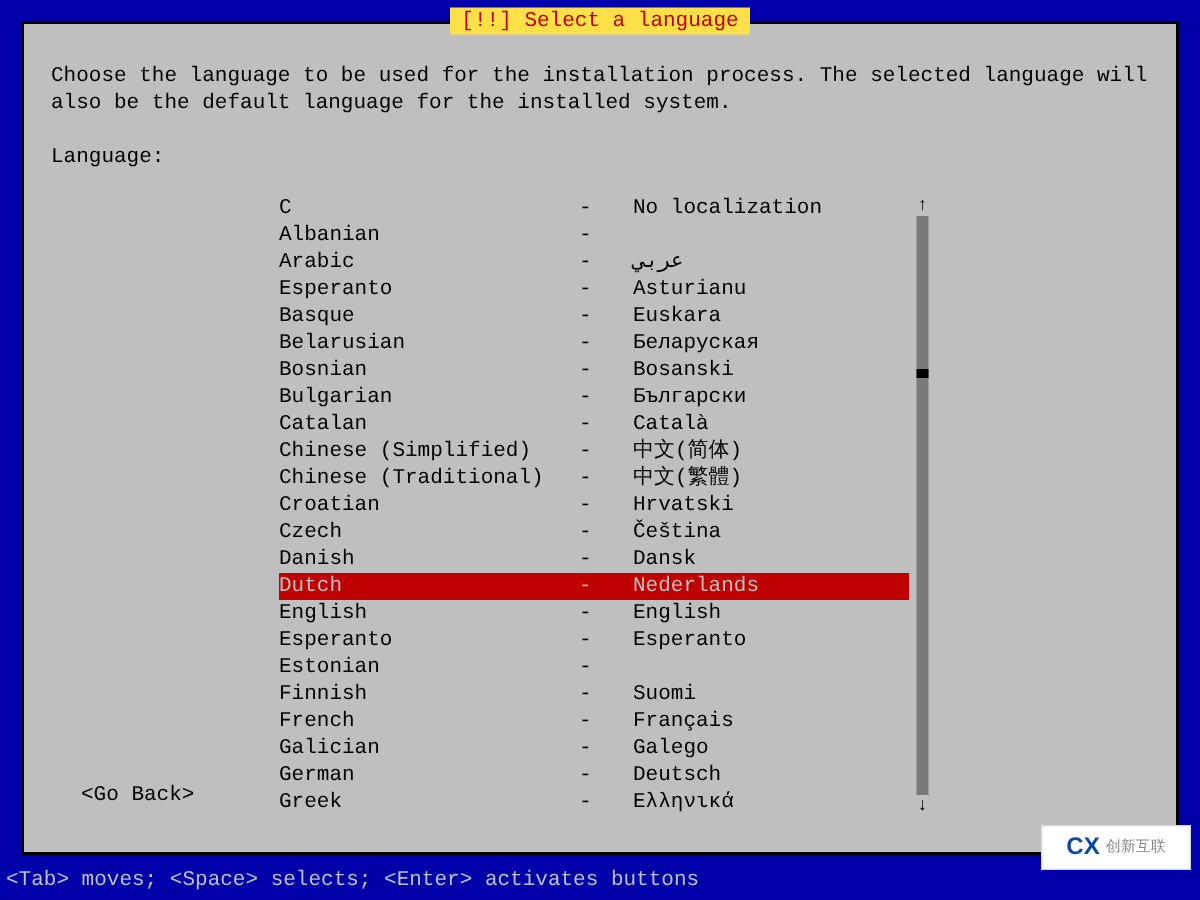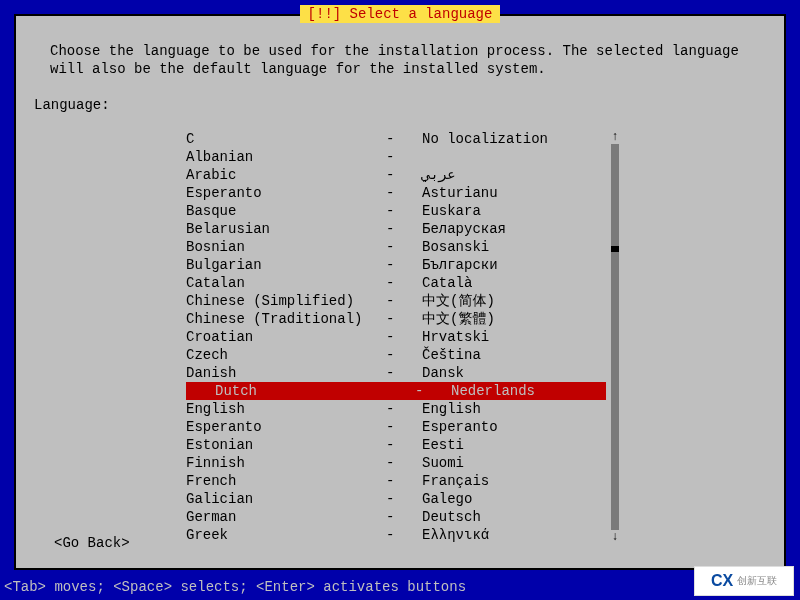--- a/index.html
+++ b/index.html
@@ -27,64 +27,64 @@
     display: inline-block;
     background: #fde047;
     padding: 0 8px;
     color: #c00000;
     font-weight: normal;
   }
   .content {
     position: absolute;
     left: 18px; top: 26px; right: 18px;
   }
-  .instr { color: #000; margin-left: 16px; }
+  .instr { color: #000; }
   .label { margin-top: 18px; color: #000; }
   .list-wrap {
     position: relative;
     margin-top: 16px;
     margin-left: 152px;
     width: 420px;
   }
   .row {
     display: flex;
     white-space: pre;
     height: 18px;
     cursor: default;
   }
-  .row.selected { background: #c00000; color: #bfbfbf; padding-left: 29px; }
+  .row.selected { background: #c00000; color: #bfbfbf; }
   .col-eng { width: 200px; }
   .col-dash { width: 36px; }
   .col-nat { flex: 1; }
   .scrollbar {
     position: absolute;
     top: 0; right: -14px;
     width: 10px; height: 100%;
     display: flex; flex-direction: column;
     align-items: center;
   }
   .sb-arrow { font-size: 12px; color: #000; height: 14px; line-height: 14px; }
   .sb-track { flex: 1; width: 8px; background: #7a7a7a; position: relative; }
   .sb-notch { position: absolute; left: 0; width: 8px; height: 6px; background: #000; top: 102px; }
   .goback {
     position: absolute;
-    left: 38px; bottom: 16px;
+    left: 38px; bottom: 29px;
     color: #000;
   }
   .footer {
     position: absolute;
     left: 0; bottom: 0;
     width: 682px;
     padding: 2px 4px 4px;
     color: #bfbfbf;
     background: #0000aa;
   }
   .watermark {
     position: absolute;
-    right: 6px; bottom: 4px;
+    right: 6px; bottom: 20px;
     width: 100px; height: 30px;
     background: #fff;
     border: 1px solid #ddd;
     font-size: 10px;
     display: flex; align-items: center; justify-content: center;
     color: #888;
     font-family: sans-serif;
   }
   .watermark .cx { color: #0a4aa0; font-weight: bold; font-size: 16px; margin-right: 4px; }
 </style>
@@ -109,21 +109,21 @@
         <div class="row"><span class="col-eng">Bulgarian</span><span class="col-dash">-</span><span class="col-nat">Български</span></div>
         <div class="row"><span class="col-eng">Catalan</span><span class="col-dash">-</span><span class="col-nat">Català</span></div>
         <div class="row"><span class="col-eng">Chinese (Simplified)</span><span class="col-dash">-</span><span class="col-nat">中文(简体)</span></div>
         <div class="row"><span class="col-eng">Chinese (Traditional)</span><span class="col-dash">-</span><span class="col-nat">中文(繁體)</span></div>
         <div class="row"><span class="col-eng">Croatian</span><span class="col-dash">-</span><span class="col-nat">Hrvatski</span></div>
         <div class="row"><span class="col-eng">Czech</span><span class="col-dash">-</span><span class="col-nat">Čeština</span></div>
         <div class="row"><span class="col-eng">Danish</span><span class="col-dash">-</span><span class="col-nat">Dansk</span></div>
         <div class="row selected"><span class="col-eng">Dutch</span><span class="col-dash">-</span><span class="col-nat">Nederlands</span></div>
         <div class="row"><span class="col-eng">English</span><span class="col-dash">-</span><span class="col-nat">English</span></div>
         <div class="row"><span class="col-eng">Esperanto</span><span class="col-dash">-</span><span class="col-nat">Esperanto</span></div>
-        <div class="row"><span class="col-eng">Estonian</span><span class="col-dash">-</span><span class="col-nat">Eesti</span></div>
+        <div class="row"><span class="col-eng">Estonian</span><span class="col-dash">-</span></div>
         <div class="row"><span class="col-eng">Finnish</span><span class="col-dash">-</span><span class="col-nat">Suomi</span></div>
         <div class="row"><span class="col-eng">French</span><span class="col-dash">-</span><span class="col-nat">Français</span></div>
         <div class="row"><span class="col-eng">Galician</span><span class="col-dash">-</span><span class="col-nat">Galego</span></div>
         <div class="row"><span class="col-eng">German</span><span class="col-dash">-</span><span class="col-nat">Deutsch</span></div>
         <div class="row"><span class="col-eng">Greek</span><span class="col-dash">-</span><span class="col-nat">Ελληνικά</span></div>
         <div class="scrollbar">
         <div class="sb-arrow">↑</div>
         <div class="sb-track">
           <div class="sb-notch"></div>
         </div>

